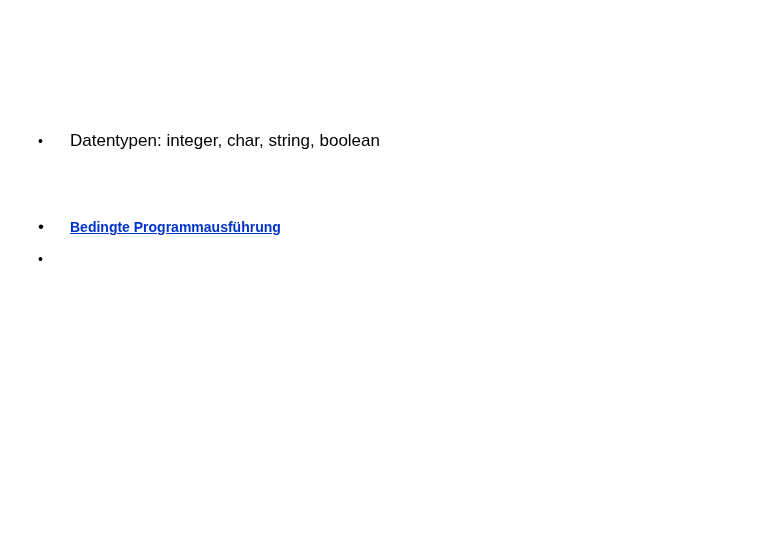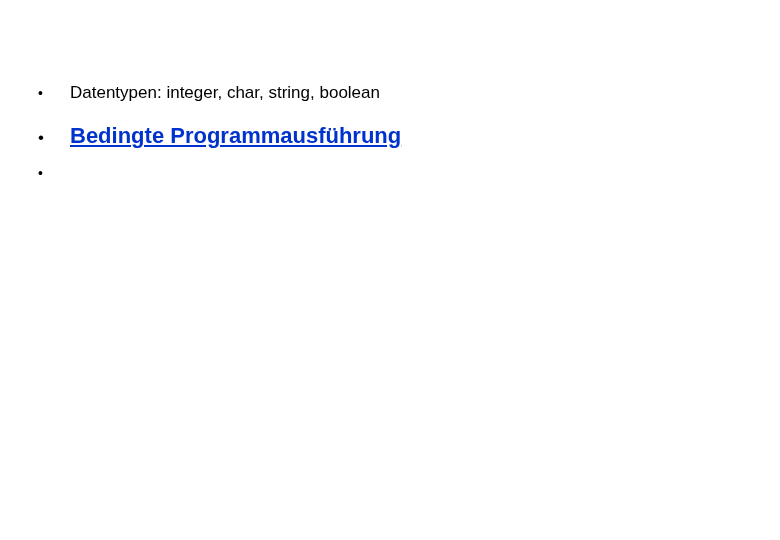--- a/index.html
+++ b/index.html
@@ -23,23 +23,24 @@
       width: 40px;
       flex-shrink: 0;
       font-size: 14px;
       color: #000000;
       padding-left: 8px;
     }
     .bullet-text {
       font-size: 17px;
       color: #000000;
       line-height: 1.3;
+      margin-top: 48px;
     }
     .emph {
-      font-size: 22px;
+      font-size: 14px;
       font-weight: bold;
       color: #0033cc;
       text-decoration: underline;
     }
     .item-emph {
       margin-bottom: 14px;
     }
     .item-emph .bullet-marker {
       font-size: 17px;
     }

